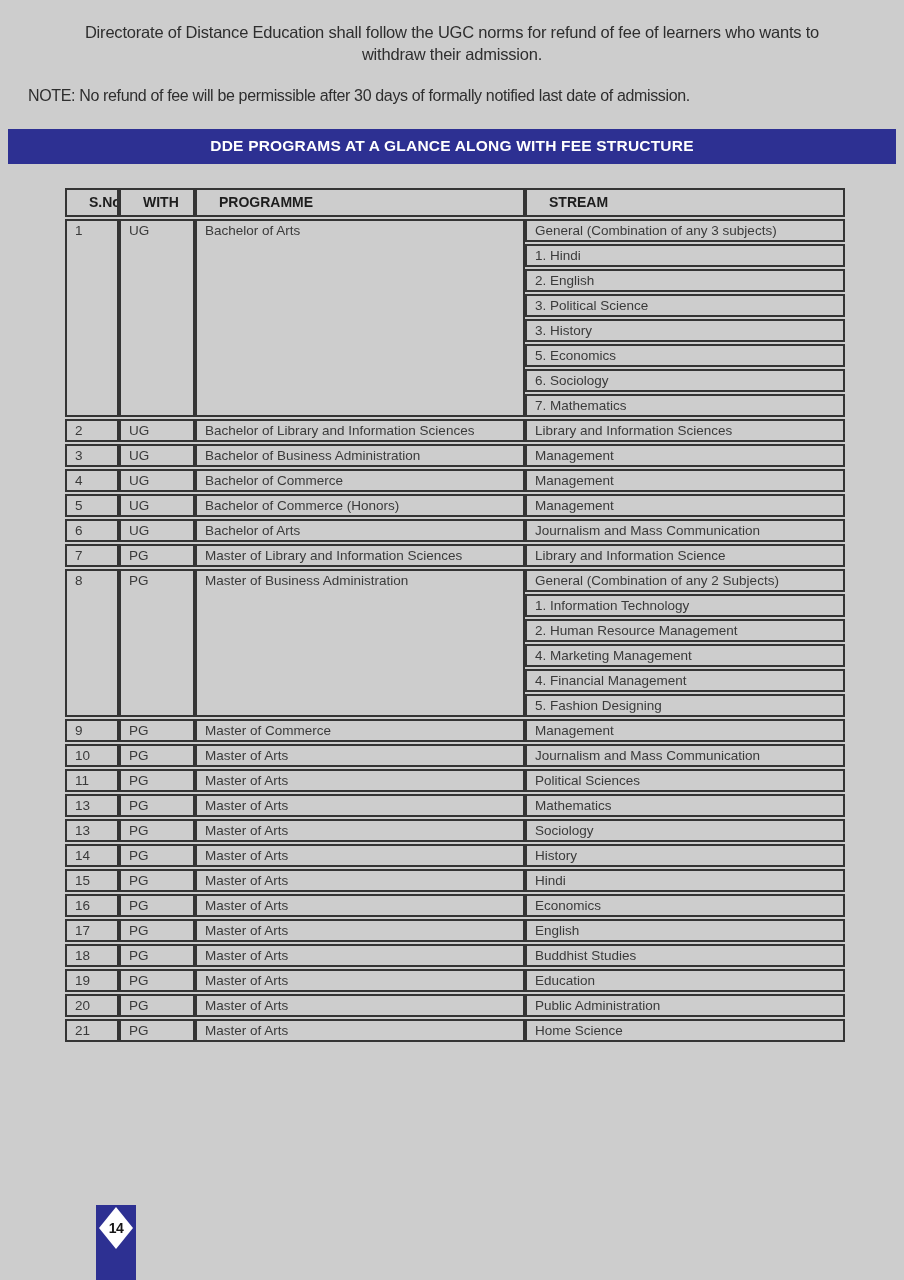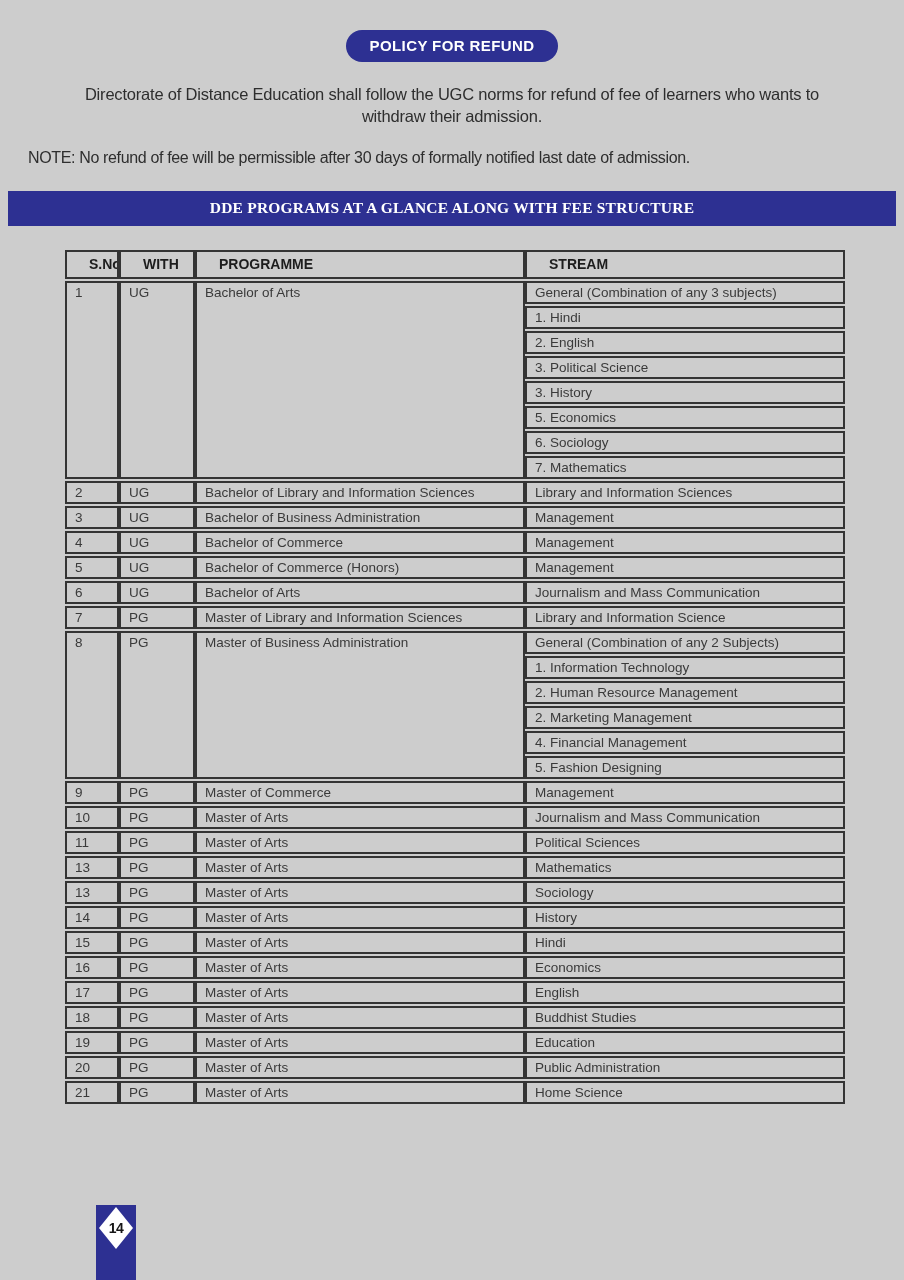--- a/index.html
+++ b/index.html
@@ -40,21 +40,20 @@
   }
   .banner {
     margin: 24px 8px 0 8px;
     background: #2d3092;
     color: #ffffff;
     text-align: center;
     font-weight: bold;
     font-size: 15.5px;
     letter-spacing: 0.2px;
     padding: 8px 0 9px;
-    font-family: Liberation Serif, serif;
   }
   .table-wrap { margin: 22px 0 0 65px; width: 780px; }
   table {
     width: 780px;
     border-collapse: separate;
     border-spacing: 0 2px;
     table-layout: fixed;
     font-size: 13.5px;
     color: #3a3a3a;
   }
@@ -105,21 +104,20 @@
     font-size: 14px;
     color: #161616;
     letter-spacing: -0.5px;
   }
 </style>
 </head>
 <body>
 
 <div class="page">
 
-  <div class="pill">POLICY FOR REFUND</div>
 
   <p class="intro">Directorate of Distance Education shall follow the UGC norms for refund of fee of learners who wants to withdraw their admission.</p>
 
   <p class="note">NOTE: No refund of fee will be permissible after 30 days of formally notified last date of admission.</p>
 
   <div class="banner">DDE PROGRAMS AT A GLANCE ALONG WITH FEE STRUCTURE</div>
 
   <div class="table-wrap">
     <table>
       <colgroup>
@@ -206,21 +204,21 @@
             <td rowspan="6">Master of Business Administration</td>
             <td>General (Combination of any 2 Subjects)</td>
           </tr>
           <tr>
             <td>1. Information Technology</td>
           </tr>
           <tr>
             <td>2. Human Resource Management</td>
           </tr>
           <tr>
-            <td>2. Marketing Management</td>
+            <td>4. Marketing Management</td>
           </tr>
           <tr>
             <td>4. Financial Management</td>
           </tr>
           <tr>
             <td>5. Fashion Designing</td>
           </tr>
           <tr>
             <td rowspan="1">9</td>
             <td rowspan="1">PG</td>

